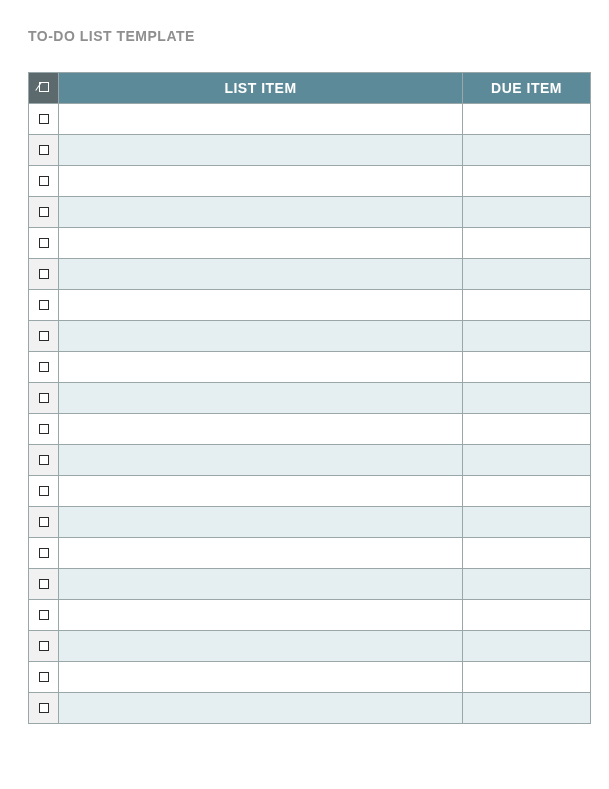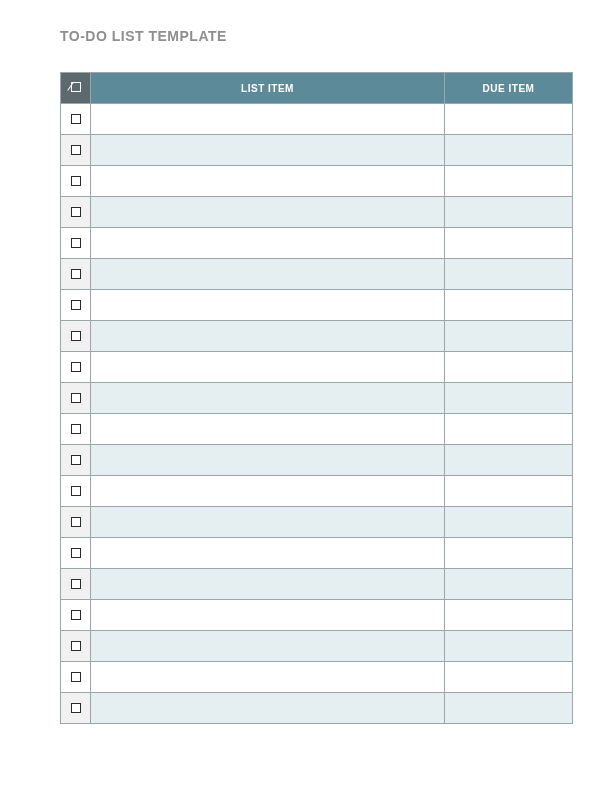--- a/index.html
+++ b/index.html
@@ -5,22 +5,21 @@
   * { box-sizing: border-box; }
   body {
     margin: 0;
     padding: 0;
     width: 609px;
     height: 789px;
     font-family: Arial, Helvetica, sans-serif;
     background: #ffffff;
   }
   .page {
-    padding: 28px 36px 28px 28px;
-    margin-left: 32px;
+    padding: 28px 18px 28px 28px;
   }
   .title {
     font-size: 14px;
     font-weight: bold;
     letter-spacing: 0.5px;
     color: #8f8f8f;
     margin-bottom: 28px;
   }
   table {
     border-collapse: collapse;
@@ -38,21 +37,21 @@
   col.c-due   { width: 128px; }
   th.h-check {
     background: #5c6a6d;
     color: #ffffff;
     text-align: center;
     font-size: 11px;
   }
   th.h-item, th.h-due {
     background: #5d8a99;
     color: #ffffff;
-    font-size: 10px;
+    font-size: 14px;
     font-weight: bold;
     letter-spacing: 0.5px;
     text-align: center;
   }
   tr.even td.item-cell, tr.even td.due-cell {
     background: #e5eef1;
   }
   tr.odd td.item-cell, tr.odd td.due-cell {
     background: #ffffff;
   }

